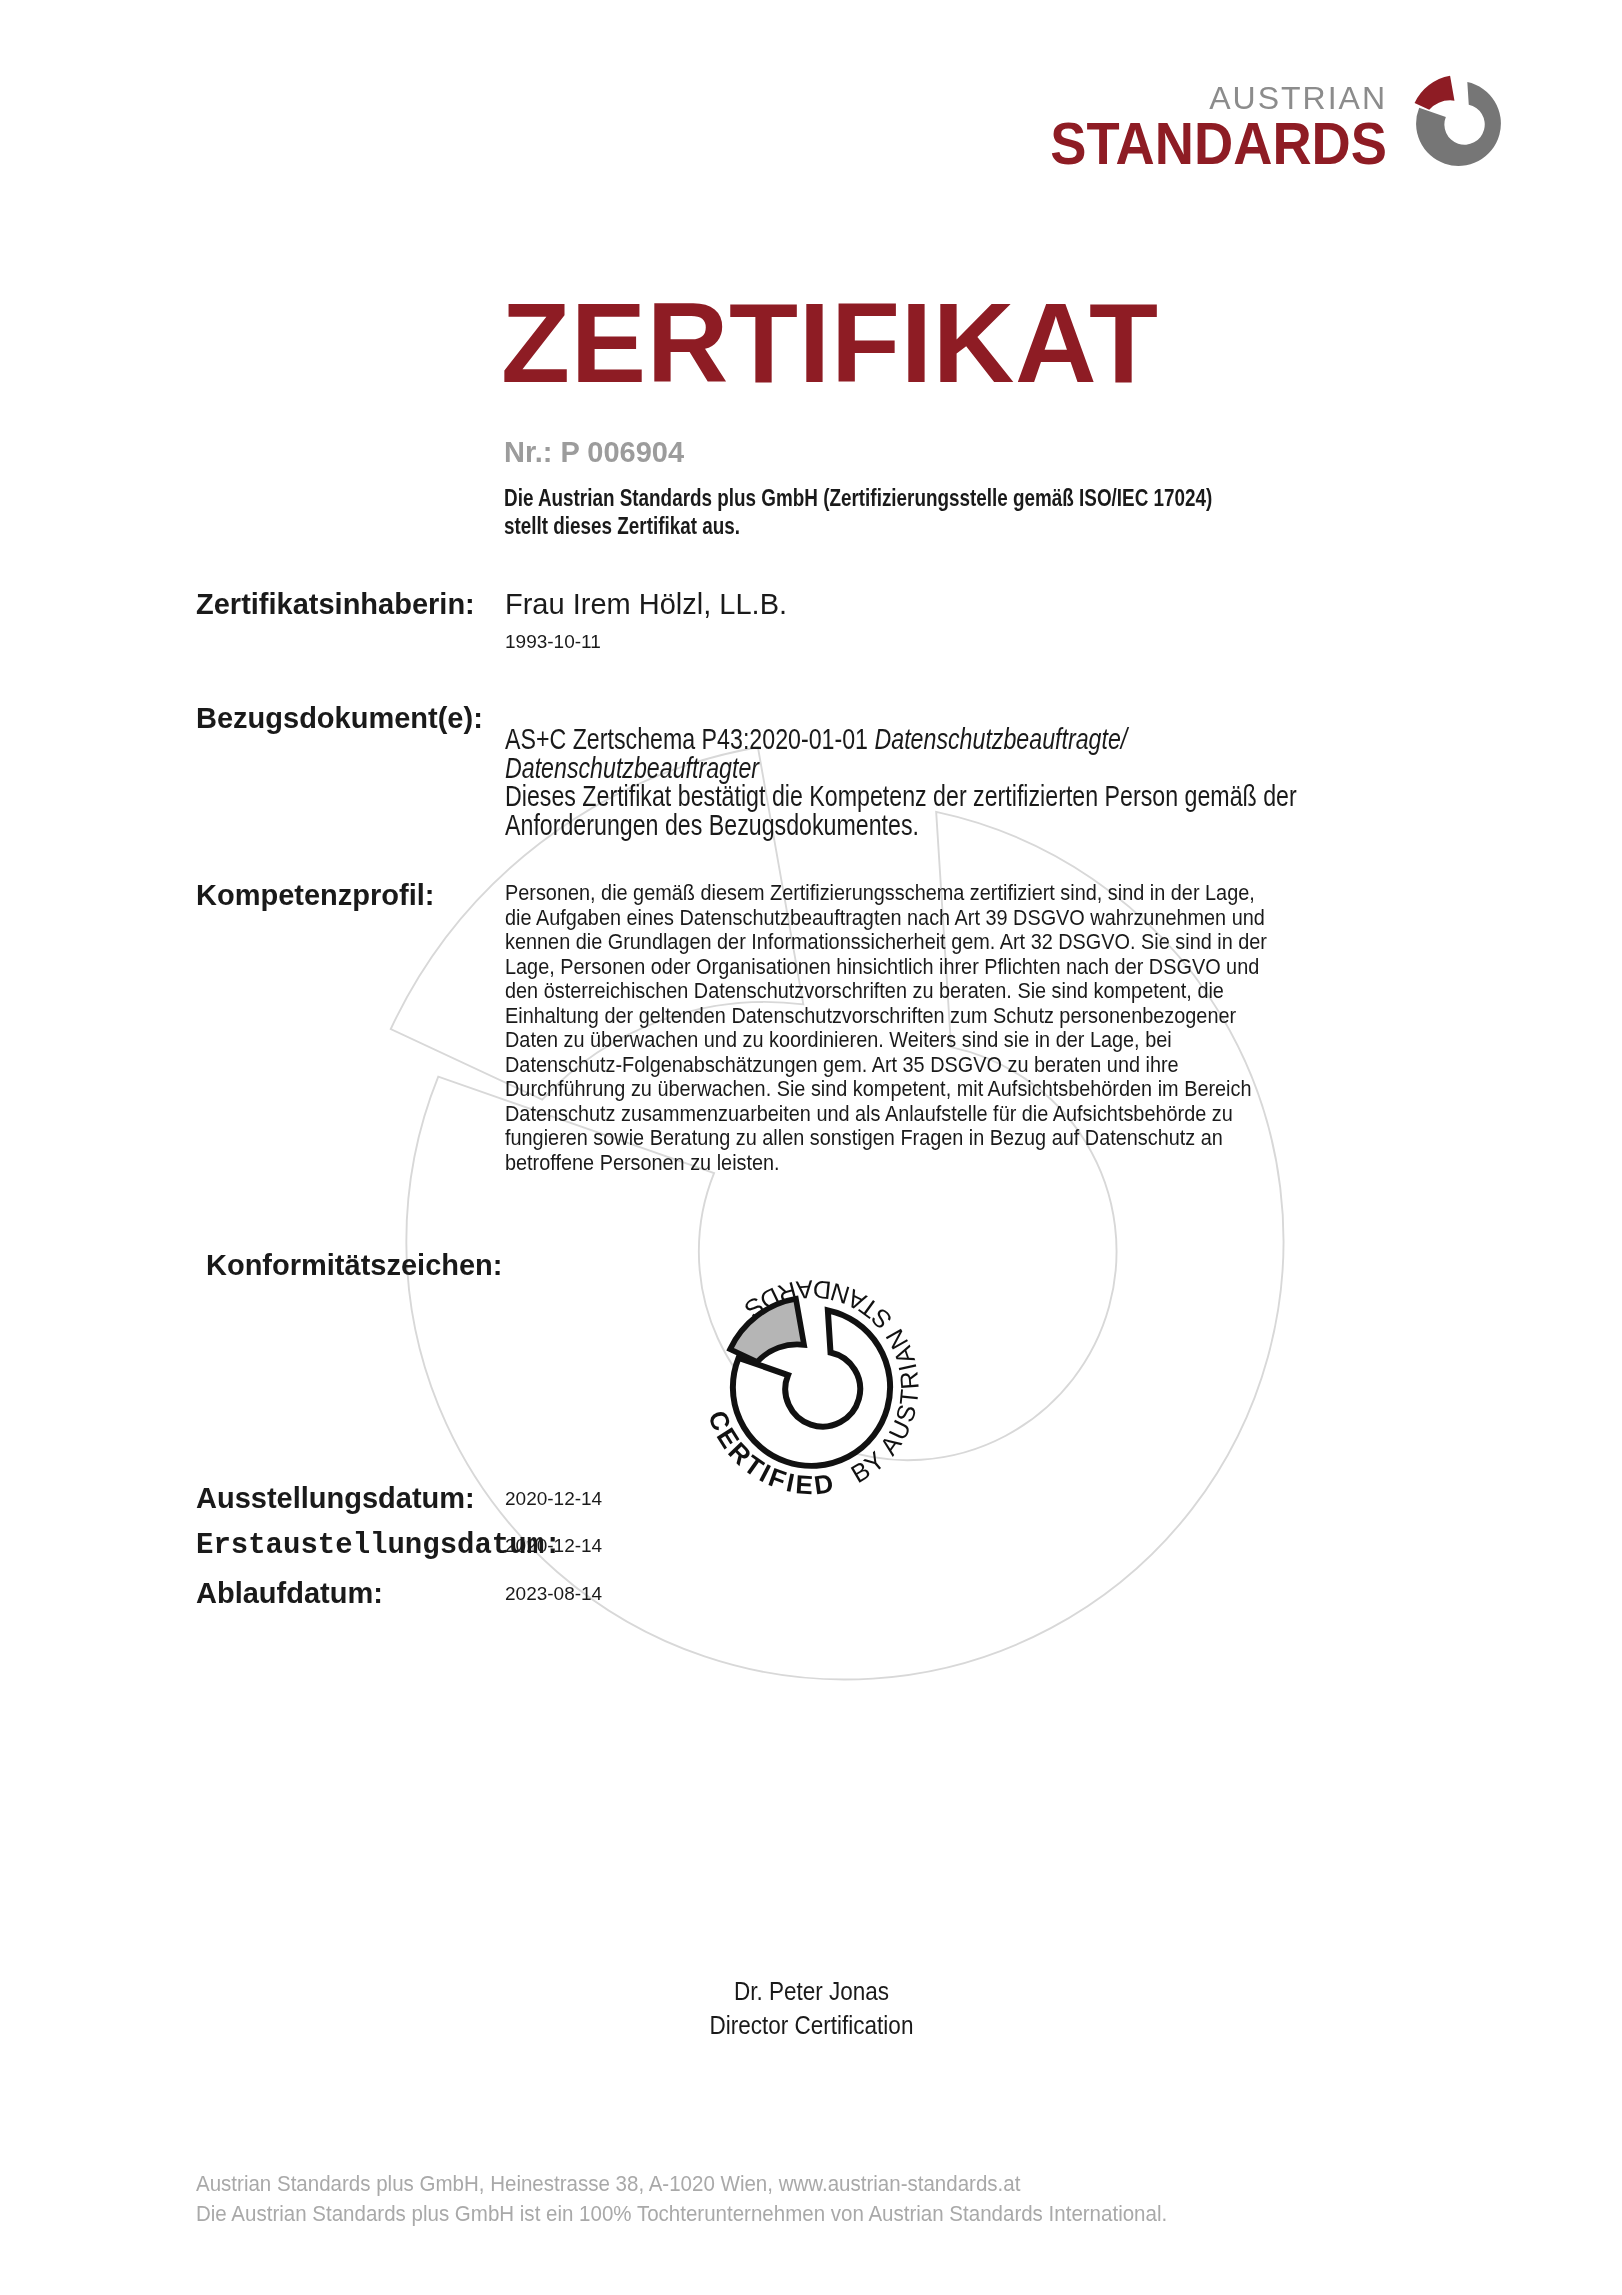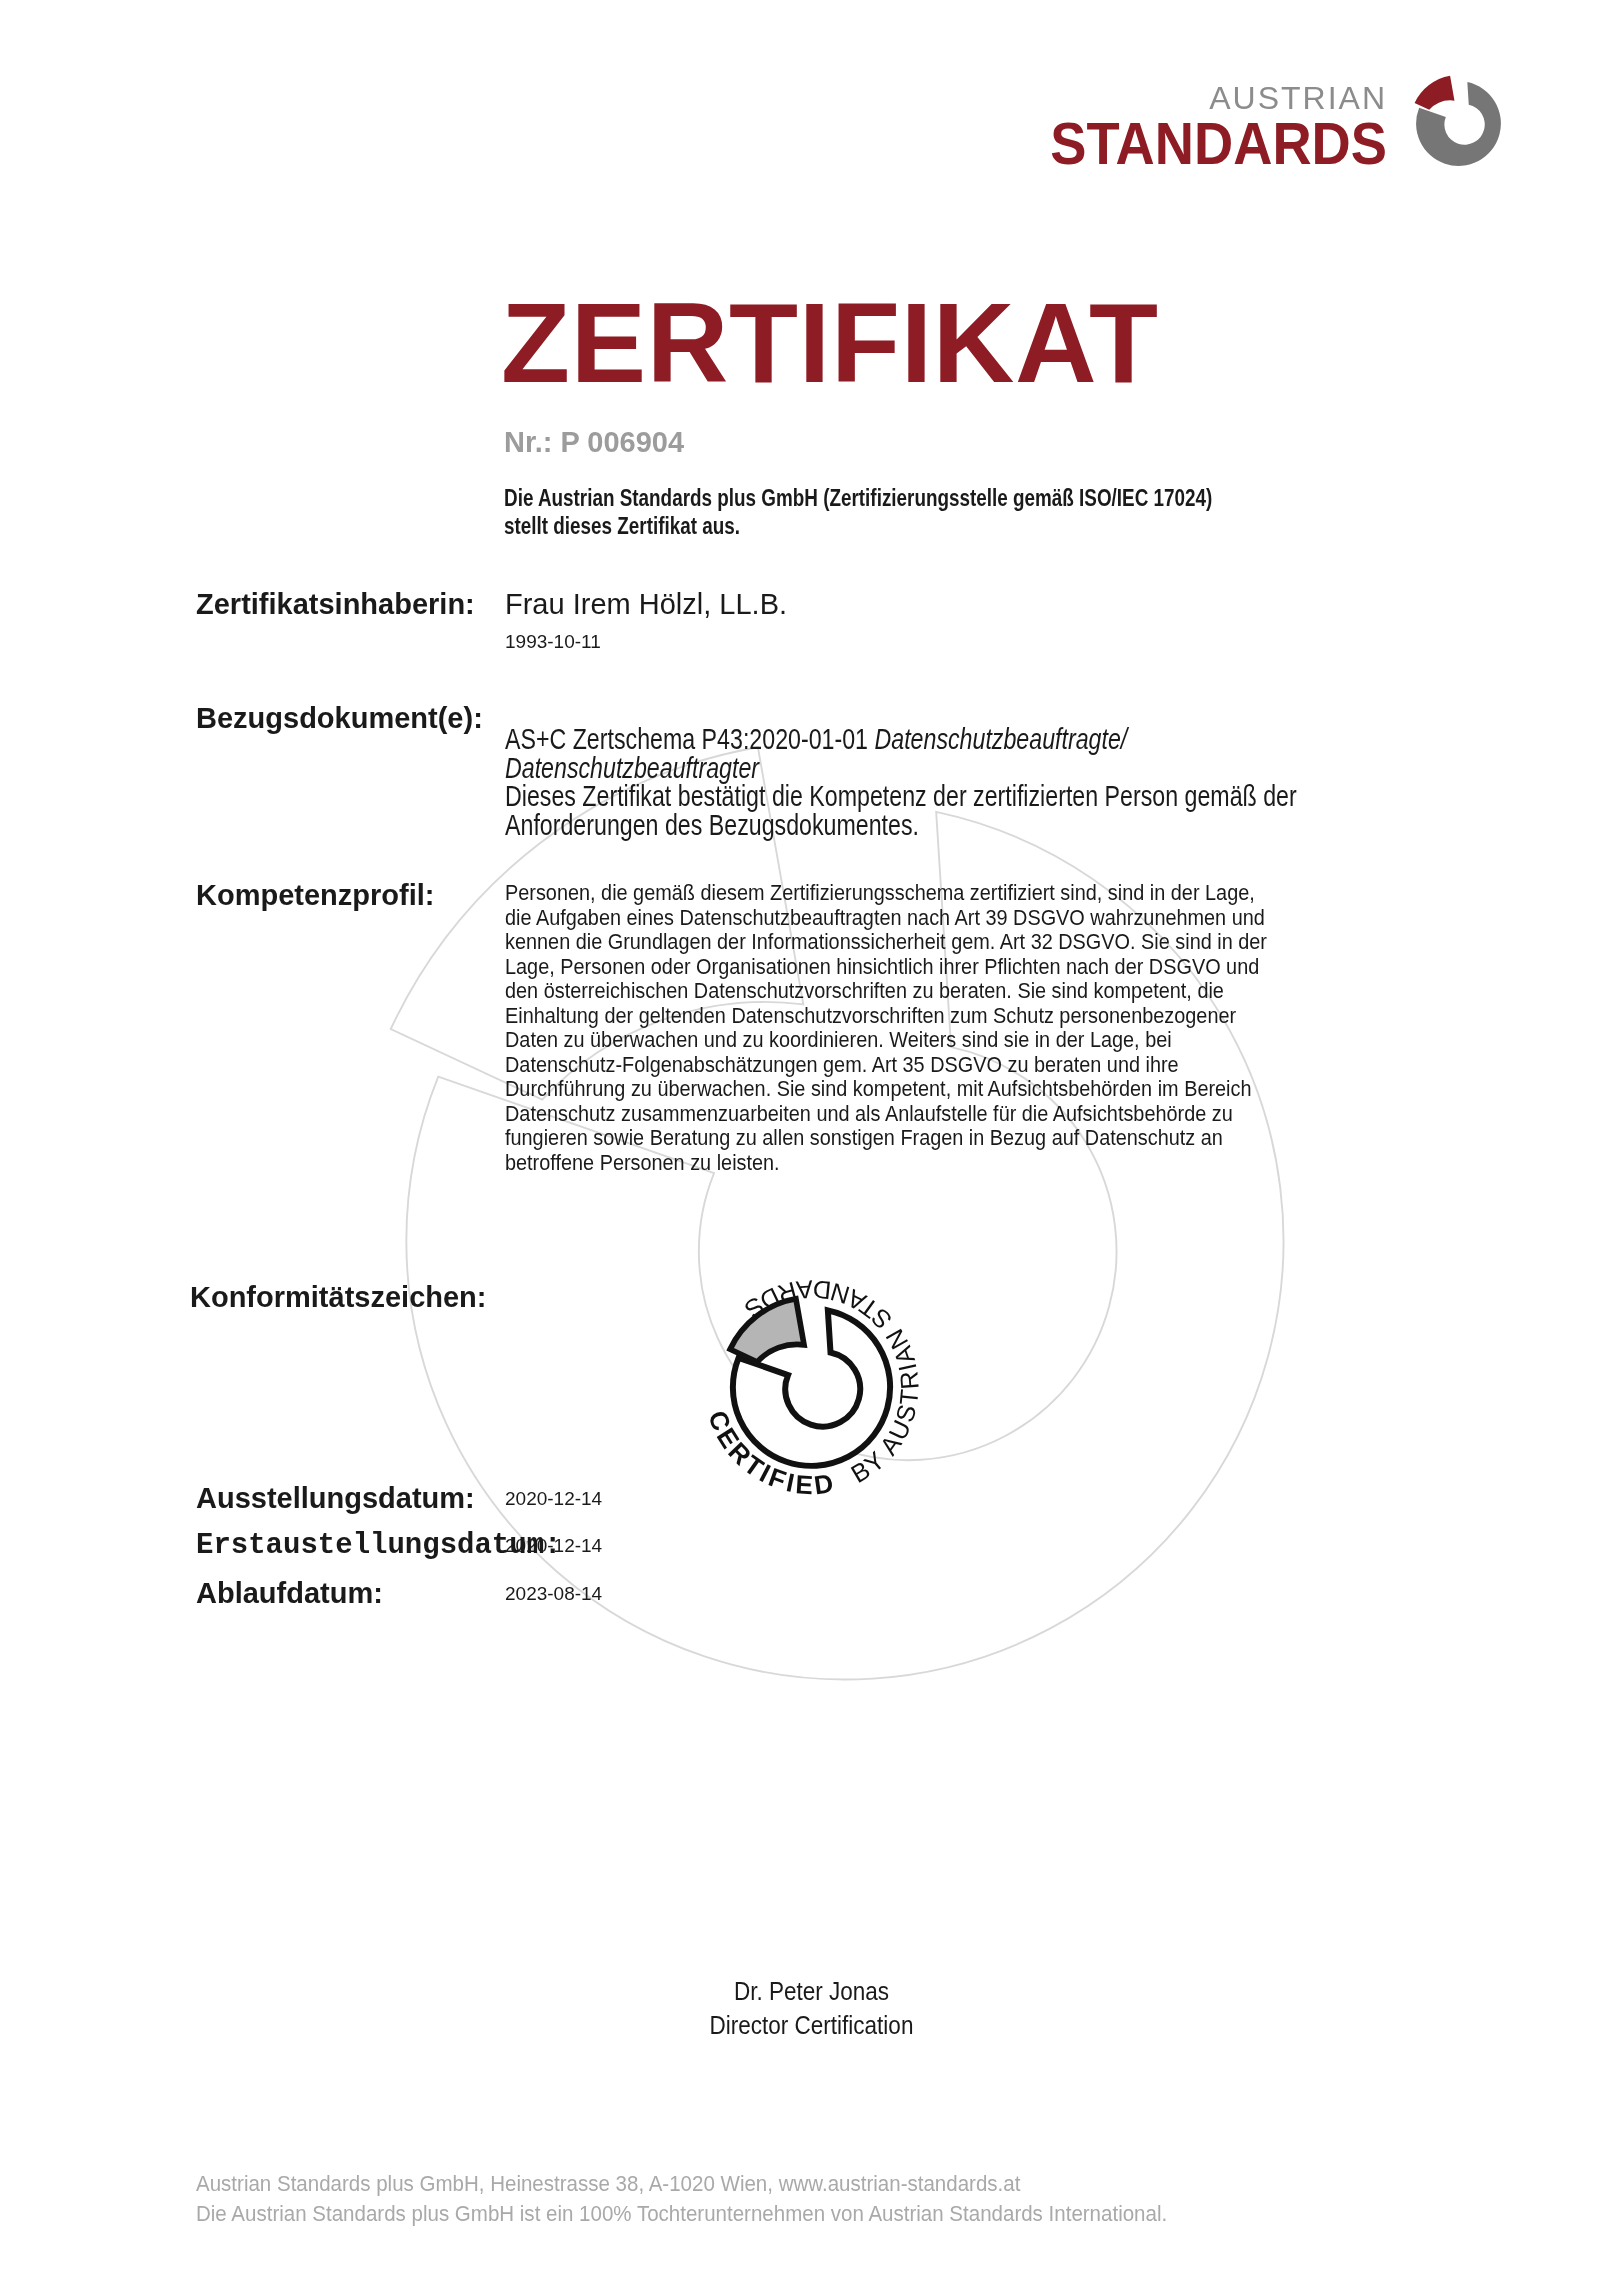--- a/index.html
+++ b/index.html
@@ -41,21 +41,21 @@
     <div class="logo-standards" style="color:#8e1c24;">STANDARDS</div>
   </div>
   <svg style="position:absolute;left:1406px;top:69px;" width="105" height="105" viewBox="0 0 104 104">
     <path fill="#767676" d="M 60.73 12.92 A 42 42 0 1 1 13.05 38.27 L 39.46 47.51 A 20 20 0 1 0 62.16 35.44 Z"></path>
     <path fill="#8e1c24" d="M 43.66 6.73 A 48 48 0 0 0 8.50 33.71 L 23.00 40.48 A 29 29 0 0 1 48.01 31.35 Z"></path>
   </svg>
 
   <div class="abs" style="left:501px;top:294px;color:#8e1c24;">
     <span class="title">ZERTIFIKAT</span>
   </div>
-  <div class="abs" style="left:504px;top:428px;color:#9c9c9c;">
+  <div class="abs" style="left:504px;top:438px;color:#9c9c9c;">
     <span class="certno">Nr.: P 006904</span>
   </div>
   <div class="abs" style="left:504px;top:485px;">
     <div class="issuer">
       <div>Die Austrian Standards plus GmbH (Zertifizierungsstelle gemäß ISO/IEC 17024)</div>
       <div>stellt dieses Zertifikat aus.</div>
     </div>
   </div>
 
   <div class="abs" style="left:196px;top:590px;">
@@ -97,21 +97,21 @@
       <div>Einhaltung der geltenden Datenschutzvorschriften zum Schutz personenbezogener</div>
       <div>Daten zu überwachen und zu koordinieren. Weiters sind sie in der Lage, bei</div>
       <div>Datenschutz-Folgenabschätzungen gem. Art 35 DSGVO zu beraten und ihre</div>
       <div>Durchführung zu überwachen. Sie sind kompetent, mit Aufsichtsbehörden im Bereich</div>
       <div>Datenschutz zusammenzuarbeiten und als Anlaufstelle für die Aufsichtsbehörde zu</div>
       <div>fungieren sowie Beratung zu allen sonstigen Fragen in Bezug auf Datenschutz an</div>
       <div>betroffene Personen zu leisten.</div>
     </div>
   </div>
 
-  <div class="abs" style="left:190px;top:1251px;margin-top:32px;">
+  <div class="abs" style="left:206px;top:1251px;">
     <span class="lbl">Konformitätszeichen:</span>
   </div>
 
   <svg style="position:absolute;left:658px;top:1230px;" width="307" height="307" viewBox="-30 -30 164 164">
     <path id="markTextPath" d="M -3.06 68.75 A 57 57 0 1 0 107.06 39.25 A 57 57 0 1 0 -3.06 68.75" fill="none" stroke="none"></path>
     <path fill="#ffffff" stroke="#111111" stroke-width="3.2" d="M 60.73 12.92 A 42 42 0 1 1 13.05 38.27 L 39.46 47.51 A 20 20 0 1 0 62.16 35.44 Z"></path>
     <path fill="#b5b5b5" stroke="#111111" stroke-width="3" d="M 43.66 6.73 A 48 48 0 0 0 8.50 33.71 L 23.00 40.48 A 29 29 0 0 1 48.01 31.35 Z"></path>
     <text fill="#111111" font-family="Liberation Sans, DejaVu Sans, sans-serif">
       <textPath href="#markTextPath" startOffset="0" font-size="14" font-weight="bold" letter-spacing="1.6">CERTIFIED</textPath>
       <textPath href="#markTextPath" startOffset="100" font-size="13.5" letter-spacing="0.9">BY AUSTRIAN STANDARDS</textPath>

